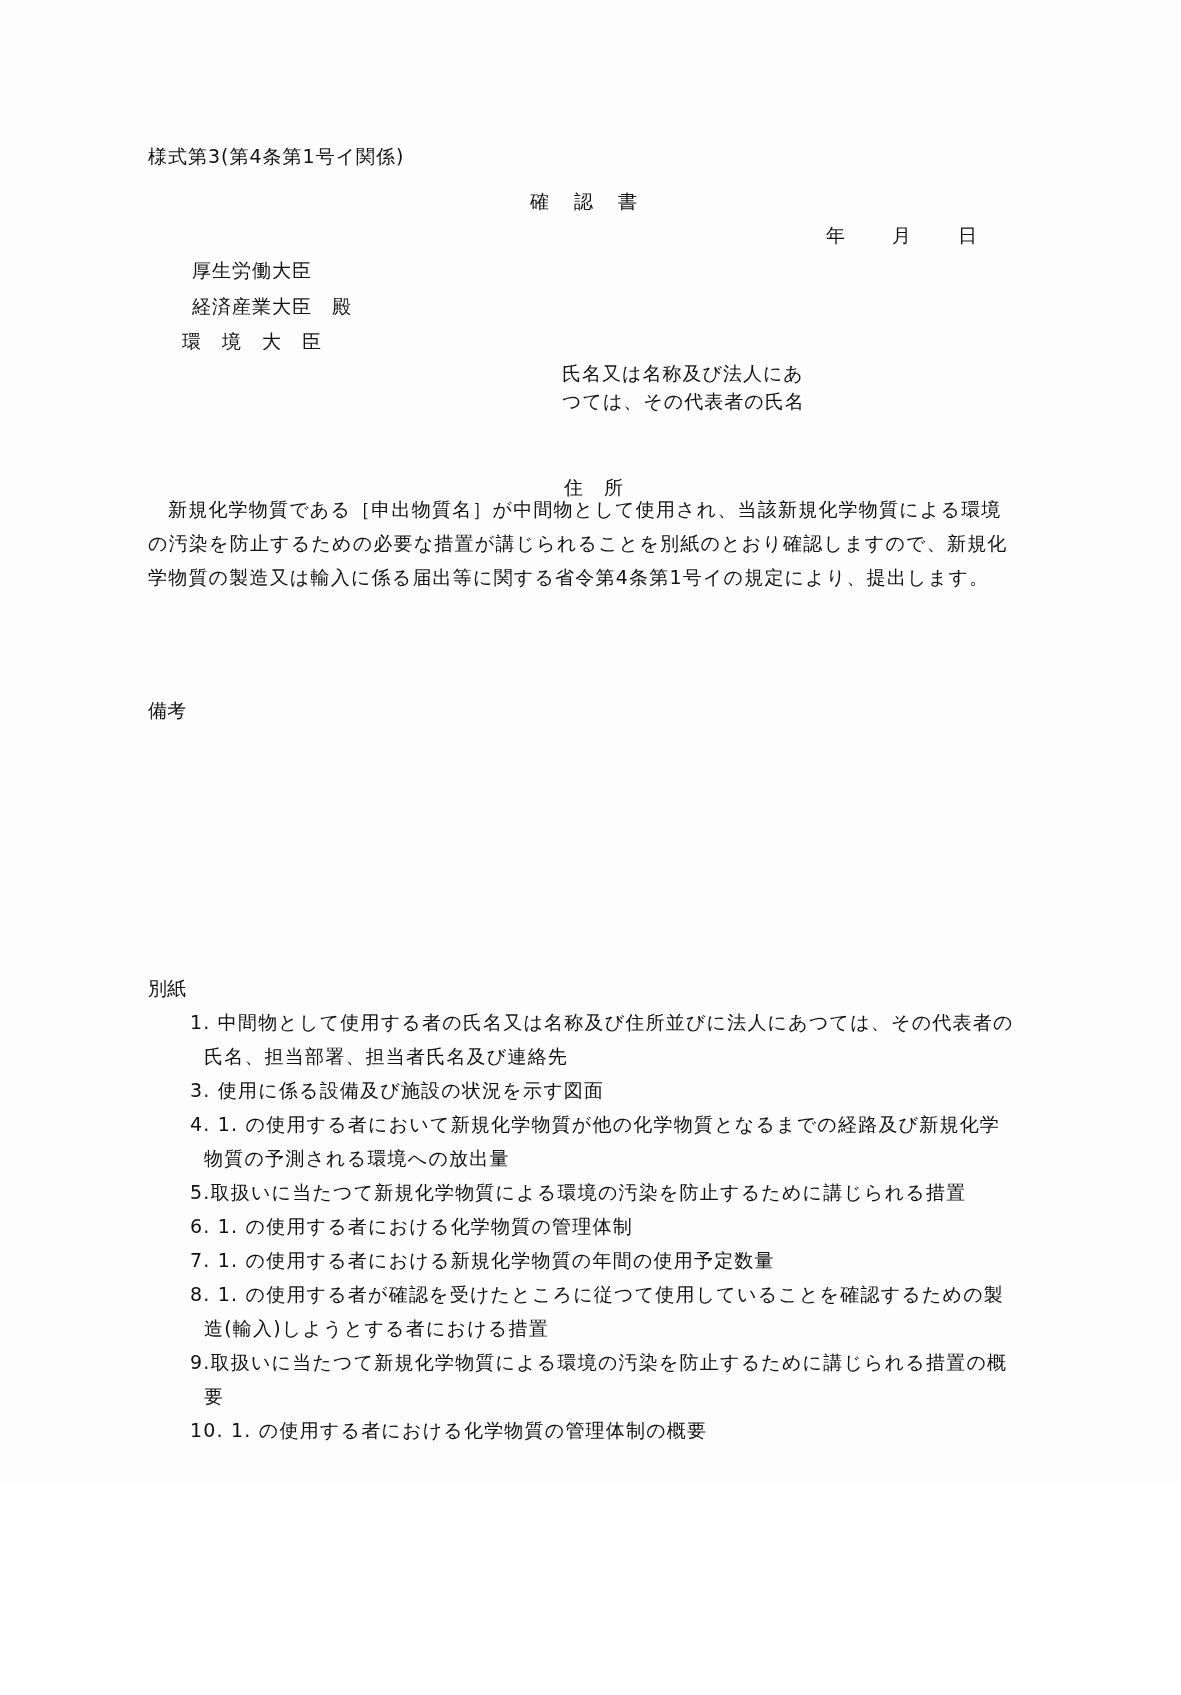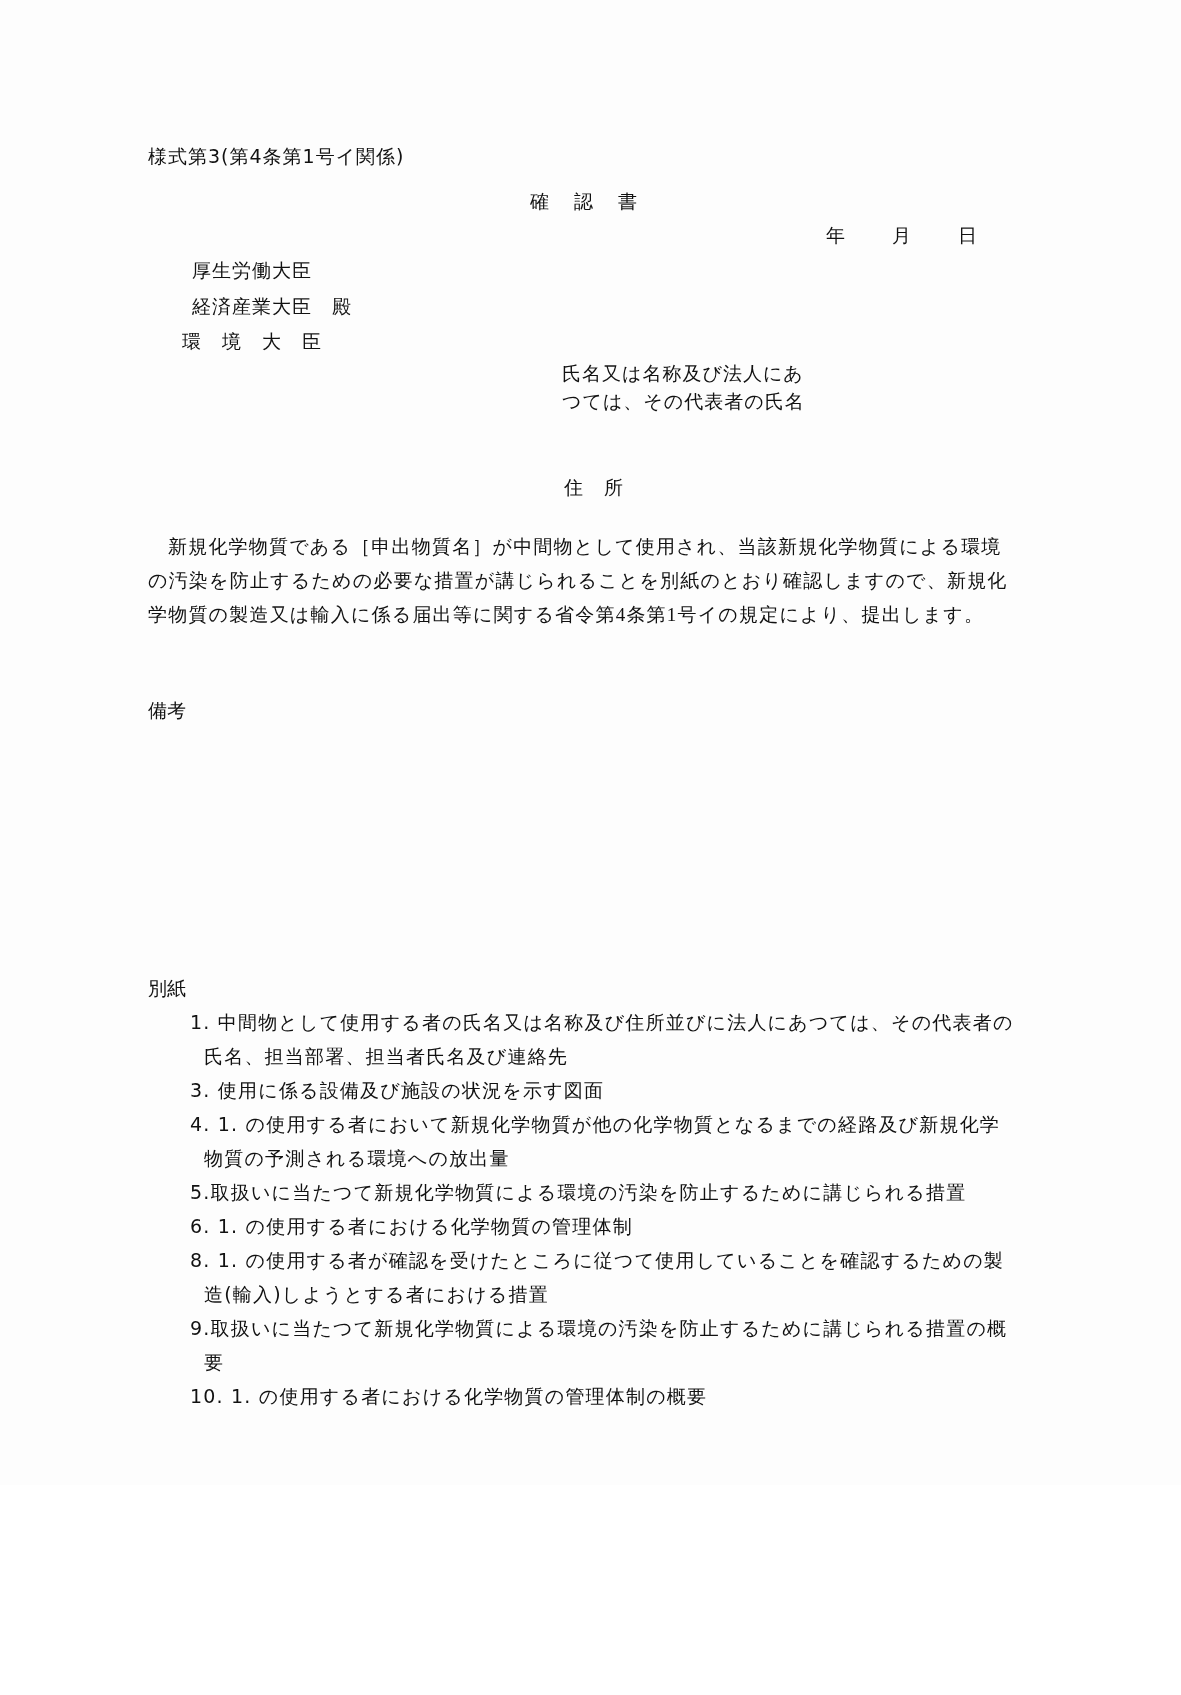--- a/index.html
+++ b/index.html
@@ -32,29 +32,30 @@
     <div class="t" style="left:192px; top:293px;">経済産業大臣　殿</div>
     <div class="t" style="left:182px; top:328px;">環　境　大　臣</div>
   </div>
 
   <div>
     <div class="t" style="left:562px; top:360px;">氏名又は名称及び法人にあ</div>
     <div class="t" style="left:562px; top:388px;">つては、その代表者の氏名</div>
     <div class="t" style="left:564px; top:438px;margin-top:36px;">住　所</div>
   </div>
 
-  <div class="body-text para" style="top:530px;font-family:Liberation Serif, serif;">新規化学物質である［申出物質名］が中間物として使用され、当該新規化学物質による環境の汚染を防止するための必要な措置が講じられることを別紙のとおり確認しますので、新規化学物質の製造又は輸入に係る届出等に関する省令第4条第1号イの規定により、提出します。</div>
+  <div class="body-text para" style="top:492px;">新規化学物質である［申出物質名］が中間物として使用され、当該新規化学物質による環境の汚染を防止するための必要な措置が講じられることを別紙のとおり確認しますので、新規化学物質の製造又は輸入に係る届出等に関する省令第4条第1号イの規定により、提出します。</div>
 
   <div class="sec-head" style="top:698px;">備考</div>
 
   <div class="sec-head" style="top:976px;text-align:center;">別紙</div>
   <ul class="list" style="top:1005px;">
     <li>1. 中間物として使用する者の氏名又は名称及び住所並びに法人にあつては、その代表者の氏名、担当部署、担当者氏名及び連絡先</li>
     <li>3. 使用に係る設備及び施設の状況を示す図面</li>
     <li>4. 1. の使用する者において新規化学物質が他の化学物質となるまでの経路及び新規化学物質の予測される環境への放出量</li>
     <li>5.取扱いに当たつて新規化学物質による環境の汚染を防止するために講じられる措置</li>
     <li>6. 1. の使用する者における化学物質の管理体制</li>
+    <li>7. 1. の使用する者における新規化学物質の年間の使用予定数量</li>
     <li>8. 1. の使用する者が確認を受けたところに従つて使用していることを確認するための製造(輸入)しようとする者における措置</li>
     <li>9.取扱いに当たつて新規化学物質による環境の汚染を防止するために講じられる措置の概要</li>
     <li>10. 1. の使用する者における化学物質の管理体制の概要</li>
   </ul>
 
 </div>
 
 </body></html>

